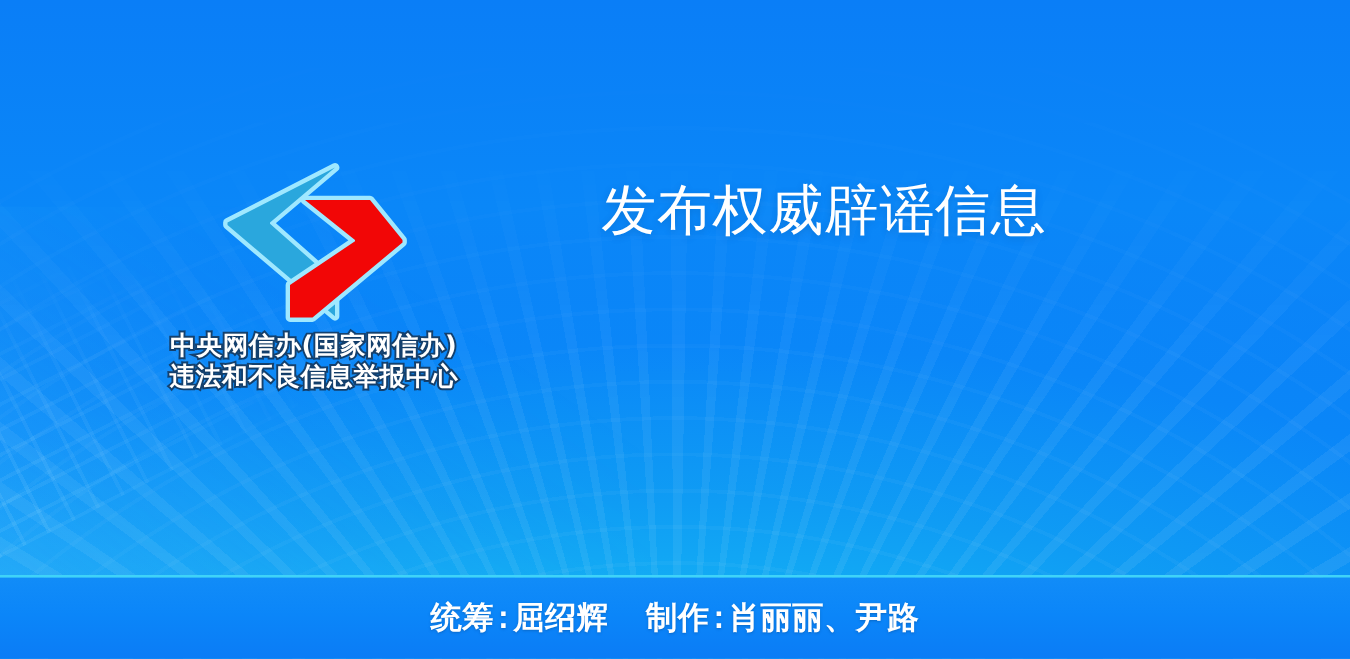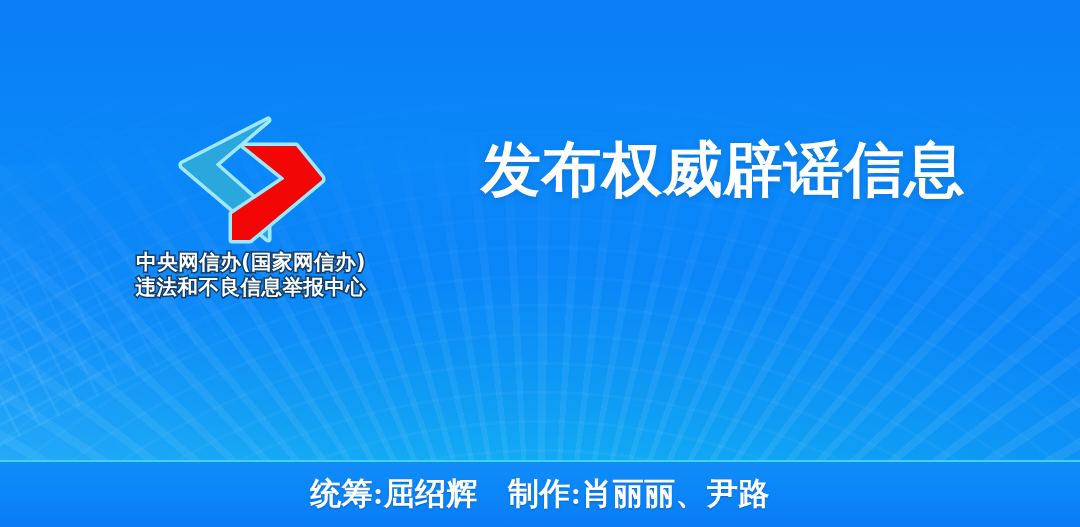--- a/index.html
+++ b/index.html
@@ -81,21 +81,21 @@
     width: 520px; height: 300px;
     background: linear-gradient(35deg, rgba(90,225,255,0.30) 0%, rgba(90,225,255,0.10) 45%, rgba(255,255,255,0) 75%);
     -webkit-mask-image: linear-gradient(35deg, rgba(0,0,0,1) 0%, rgba(0,0,0,0) 78%);
     mask-image: linear-gradient(35deg, rgba(0,0,0,1) 0%, rgba(0,0,0,0) 78%);
   }
 
   
   .logo-block {
     position: absolute;
     left: 96px;
-    top: 116px;
+    top: 130px;
     width: 310px;
     text-align: center;
   }
   .logo-mark {
     width: 150px;
     height: 128px;
     margin: 0 auto 6px;
     display: block;
   }
   .logo-caption {
@@ -113,22 +113,22 @@
 
   
   .headline {
     position: absolute;
     left: 481px;
     top: 134px;
     color: #ffffff;
   }
   .headline .line {
     font-family: "DejaVu Serif", "Liberation Serif", serif;
-    font-weight: 700;
-    font-size: 60px;
+    font-weight: 400;
+    font-size: 44px;
     line-height: 70px;
     letter-spacing: 0.5px;
     white-space: nowrap;
     text-shadow: 0 2px 6px rgba(6,60,120,.22);
   }
 
   
   .credits-bar {
     position: absolute;
     left: 0; right: 0;
@@ -140,23 +140,23 @@
     align-items: center;
     justify-content: center;
   }
   .credits-row {
     display: flex;
     align-items: baseline;
     gap: 30px;
     padding-bottom: 2px;
   }
   .credit-item {
-    font-family: Liberation Serif, serif;
+    font-family: Liberation Mono, monospace;
     font-weight: 700;
-    font-size: 31px;
+    font-size: 25px;
     letter-spacing: .4px;
     color: #ffffff;
     white-space: nowrap;
     text-shadow: 0 1px 2px rgba(5,55,110,.35);
   }
 </style>
 </head>
 <body>
 
 <div id="banner">

